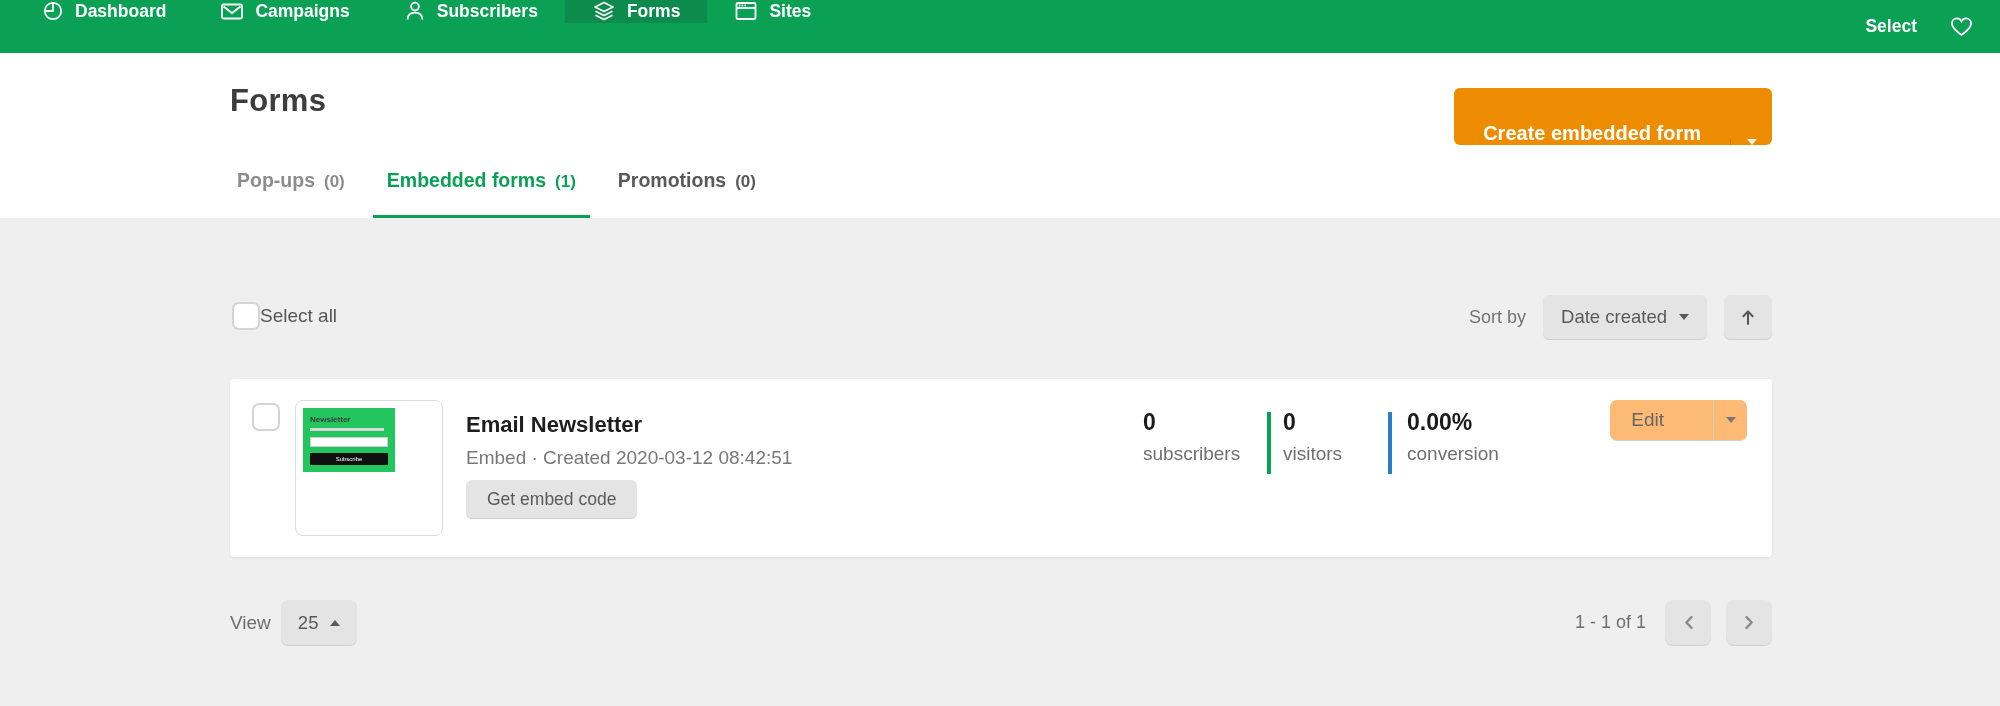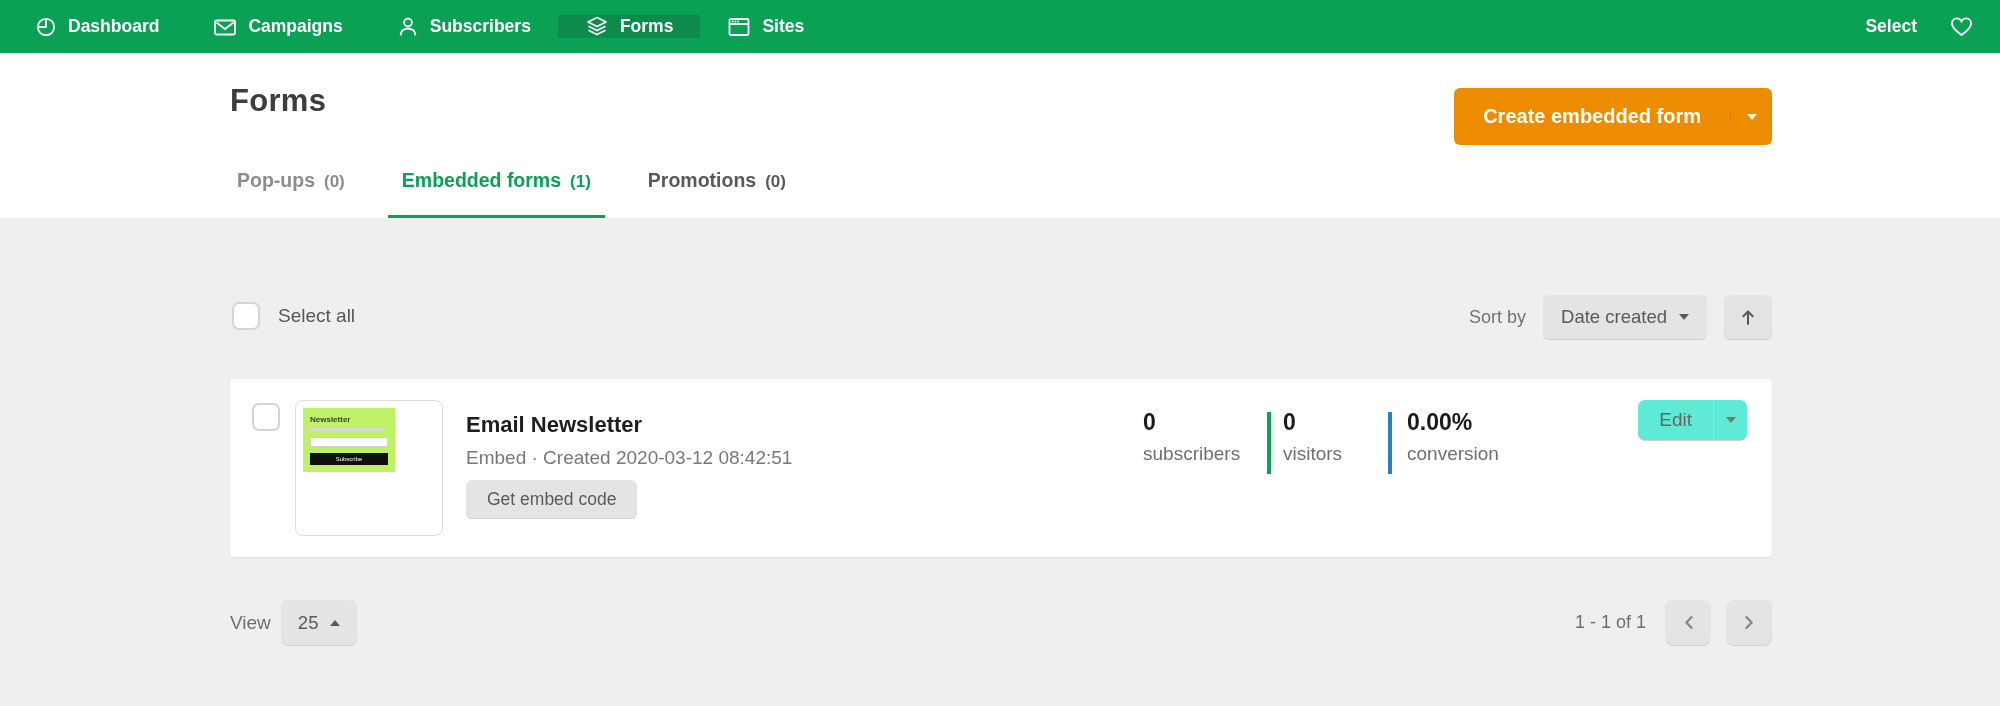--- a/index.html
+++ b/index.html
@@ -1,80 +1,80 @@
 <!DOCTYPE html>
 <html><head>
 <meta charset="utf-8">
 <style>
   * { margin:0; padding:0; box-sizing:border-box; }
   body { font-family:"Liberation Sans", sans-serif; background:#efefef; }
   .screen { position:relative; width:2000px; height:706px; background:#efefef; overflow:hidden; }
 
   
   .nav { position:absolute; top:0; left:0; right:0; height:53px; background:#0AA155; display:flex; align-items:stretch; }
-  .nav-left { display:flex; align-items:center; padding-left:8px; }
+  .nav-left { display:flex; align-items:flex-start; padding-left:15px; }
   .nav-item { display:flex; align-items:center; gap:11px; padding:0 27px; color:#fff; font-size:17.5px; font-weight:700; cursor:pointer; }
   .nav-item.active { background:#0C8B4D; }
   .nav-item svg { display:block; }
   .nav-right { margin-left:auto; display:flex; align-items:center; gap:32px; padding-right:26px; }
   .upgrade { color:#fff; font-size:17.5px; font-weight:700; cursor:pointer; }
   .heart { display:flex; align-items:center; cursor:pointer; }
   .account { display:flex; align-items:center; gap:16px; cursor:pointer; }
   .account-name { color:#fff; font-size:17.5px; font-weight:700; }
   .avatar { width:38px; height:38px; border-radius:50%; border:2px solid rgba(255,255,255,.85);
             background: radial-gradient(circle at 50% 38%, #d8ac8a 0 36%, #8a5d42 52%, #33241c 68%, #2a1d17 100%); }
   .caret-down-white { width:0; height:0; border-left:5.5px solid transparent; border-right:5.5px solid transparent; border-top:6.5px solid rgba(255,255,255,.92); }
 
   
   .header { position:absolute; top:53px; left:0; right:0; height:165px; background:#fff; }
   .page-title { position:absolute; left:230px; top:30px; font-size:31px; font-weight:700; color:#3d3d3d; letter-spacing:.3px; }
-  .tabs { position:absolute; left:237px; bottom:0; display:flex; gap:57px; }
+  .tabs { position:absolute; left:237px; bottom:0; display:flex; gap:42px; }
   .tab { display:flex; align-items:baseline; gap:9px; padding-bottom:23px; font-size:19.5px; font-weight:700; cursor:pointer; }
   .tab .count { font-size:17px; }
   .tab-popups { color:#8c8c8c; }
   .tab-promotions { color:#595959; }
   .tab.active { color:#0AA155; border-bottom:3px solid #0AA155; margin:0 -14px; padding-left:14px; padding-right:14px;text-align:center; }
-  .create-btn { position:absolute; right:228px; top:35px; height:57px; display:flex; align-items:center; background:#EE8C00; border-radius:6px; cursor:pointer; overflow:hidden; }
+  .create-btn { position:absolute; right:228px; top:35px; height:57px; display:flex; align-items:flex-end; background:#EE8C00; border-radius:6px; cursor:pointer; overflow:hidden; }
   .create-btn-main { display:flex; align-items:center; padding:0 29px; color:#fff; font-size:20px; font-weight:700; }
   .create-btn-caret { display:flex; align-items:center; justify-content:center; width:42px; border-left:1px solid rgba(0,0,0,.14); }
 
   
-  .select-row { position:absolute; left:232px; top:302px; display:flex; align-items:center; gap:18px; }
+  .select-row { position:absolute; left:232px; top:302px; display:flex; align-items:center; }
   .checkbox { width:28px; height:28px; background:#fff; border:2px solid #d4d4d4; border-radius:7px; cursor:pointer; }
   .select-label { font-size:19px; color:#565656; }
   .sort-cluster { position:absolute; right:228px; top:295px; display:flex; align-items:center; gap:17px; }
   .sort-label { font-size:18px; color:#737373; }
   .gbtn { display:flex; align-items:center; justify-content:center; gap:12px; height:44px; background:#e4e4e4; border-radius:6px; box-shadow:0 1px 0 #d0d0d0; color:#5a5a5a; font-size:18.5px; cursor:pointer; }
   .sort-btn { padding:0 18px; }
   .caret-down-gray { width:0; height:0; border-left:5px solid transparent; border-right:5px solid transparent; border-top:6px solid #5a5a5a; }
   .caret-up-gray { width:0; height:0; border-left:5px solid transparent; border-right:5px solid transparent; border-bottom:6px solid #5a5a5a; }
   .sort-dir-btn { width:48px; }
 
   
   .card { position:absolute; left:230px; right:228px; top:379px; height:178px; background:#fff; border-radius:4px; box-shadow:0 1px 3px rgba(0,0,0,.07); }
   .card .checkbox { position:absolute; left:22px; top:24px; }
   .thumb { position:absolute; left:65px; top:21px; width:148px; height:136px; background:#fff; border:1px solid #dcdcdc; border-radius:8px; cursor:pointer; }
-  .mini-form { position:absolute; left:7px; top:7px; width:92px; background:#bef264; padding:7px; }
+  .mini-form { position:absolute; left:7px; top:7px; width:92px; background:#22c55e; padding:7px; }
   .mini-title { font-size:8px; font-weight:700; color:#3c3c3c; }
   .mini-line { width:74px; height:3px; background:#d8d8d8; margin-top:4px; }
   .mini-input { width:100%; height:10px; background:#fff; border:1px solid #cfcfcf; margin-top:6px; }
   .mini-btn { width:100%; height:12px; background:#101010; margin-top:6px; display:flex; align-items:center; justify-content:center; color:#fff; font-size:6px; }
   .row-title { position:absolute; left:236px; top:33px; font-size:22px; font-weight:700; color:#1e1e1e; }
   .row-meta { position:absolute; left:236px; top:68px; font-size:19px; color:#787878; }
   .embed-btn { position:absolute; left:236px; top:101px; height:38px; padding:0 21px; font-size:17.5px; }
   .stat { position:absolute; top:30px; }
   .stat-value { font-size:23px; font-weight:700; color:#1a1a1a; }
   .stat-label { font-size:19px; color:#6f6f6f; margin-top:7px; }
   .stat-0 { left:913px; }
   .stat-1 { left:1053px; }
   .stat-2 { left:1177px; }
   .stat-bar { position:absolute; top:33px; width:4px; height:62px; }
   .stat-bar.green { left:1037px; background:#0AA155; }
   .stat-bar.blue { left:1158px; background:#2680C2; }
-  .edit-split { position:absolute; right:25px; top:21px; height:40px; display:flex; align-items:stretch; background:#5eead4; border-radius:7px; box-shadow:0 1px 0 #cfcfcf; overflow:hidden; }
+  .edit-split { position:absolute; right:25px; top:21px; height:40px; display:flex; align-items:stretch; background:#fdba74; border-radius:7px; box-shadow:0 1px 0 #cfcfcf; overflow:hidden;gap:28px; }
   .edit-main { display:flex; align-items:center; padding:0 21px; color:#666; font-size:19px; cursor:pointer; }
   .edit-caret { display:flex; align-items:center; justify-content:center; width:34px; border-left:1px solid #cdcdcd; cursor:pointer; }
   .edit-caret .caret-down-gray { border-top-color:#777; }
 
   
   .view-cluster { position:absolute; left:230px; top:600px; display:flex; align-items:center; gap:10px; }
   .view-label { font-size:19px; color:#6f6f6f; }
   .pagesize-btn { padding:0 17px; height:45px; border-radius:7px; }
   .page-cluster { position:absolute; right:228px; top:600px; display:flex; align-items:center; gap:15px; }
   .range-text { font-size:18px; color:#6f6f6f; margin-right:4px; }

